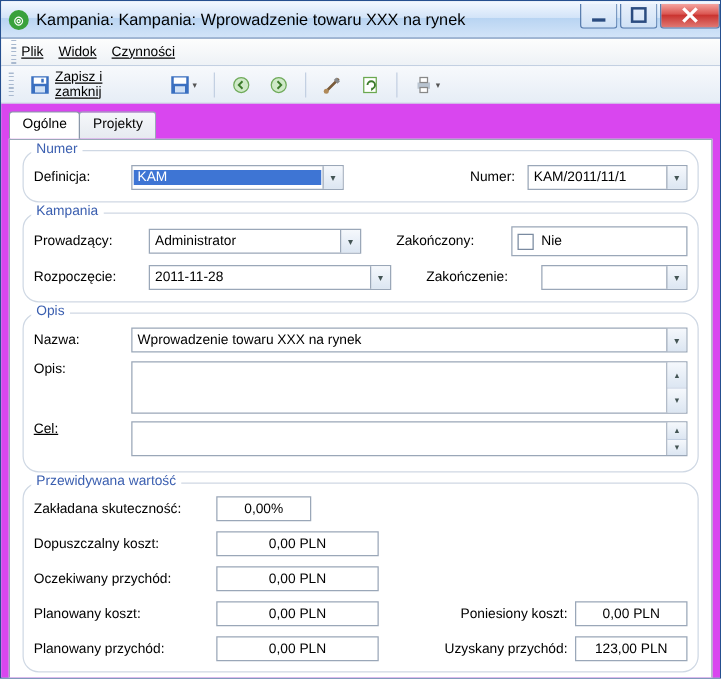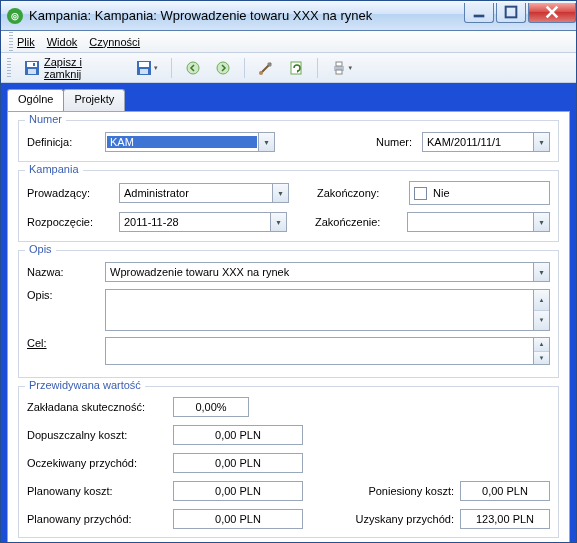--- a/index.html
+++ b/index.html
@@ -22,30 +22,30 @@
   
   .toolbar { height:30px; background: linear-gradient(#f7f9fc,#e6edf6); border-bottom:1px solid #c3d0e2; display:flex; align-items:center; padding: 0 6px; gap:4px; }
   .t-handle { width:4px; height:20px; background: repeating-linear-gradient(to bottom,#a9b9cf 0 1px,transparent 1px 3px); margin-right:4px;}
   .t-btn { height:22px; display:flex; align-items:center; padding:0 4px; border:1px solid transparent; border-radius:3px; cursor:default; }
   .t-btn span.lbl { margin-left:4px; text-decoration: underline; }
   .t-sep { width:1px; height:20px; background:#c3d0e2; margin:0 4px; }
   svg.ic { width:16px; height:16px; }
   .dd-arrow { font-size:7px; margin-left:2px; color:#555; }
 
   
-  .client { flex:1; background:#1d4ed8; padding: 4px 6px 3px 6px; overflow:hidden; }
+  .client { flex:1; background:#d946ef; padding: 4px 6px 3px 6px; overflow:hidden; }
 
   
   .tabs { display:flex; height:22px; margin-top:2px; }
   .tab { padding:3px 10px; border:1px solid #9aa7b8; background:linear-gradient(#f5f7fa,#e6eaf0); border-bottom:none; border-radius:3px 3px 0 0; margin-right:-1px; cursor:default;}
   .tab.active { background:#fff; position:relative; z-index:2; border-color:#8b98aa; }
   .tab-body { border:1px solid #9aa7b8; background:#fff; padding: 8px 10px; height: 448px; }
 
   
-  .group { border:1px solid #cfd8e4; border-radius:0; padding: 10px 8px 8px 8px; margin-bottom:8px; position:relative; }
+  .group { border:1px solid #cfd8e4; border-radius:13px; padding: 10px 8px 8px 8px; margin-bottom:8px; position:relative; }
   .group > .legend { position:absolute; top:-8px; left:6px; background:#fff; padding:0 4px; color:#3b5fb0; font-size:11px; }
 
   .row { display:flex; align-items:center; margin-bottom:6px; min-height:22px; }
   .row:last-child { margin-bottom:0; }
   .lbl { width: 78px; color:#000; }
   .lbl.w2 { width: 92px; }
   .lbl.right { width: 96px; padding-left:4px; }
 
   
   .combo, .text, .num { height:20px; border:1px solid #9aa7b8; background:#fff; display:flex; align-items:center; font-size:11px; }
@@ -200,21 +200,21 @@
           </div>
           <div class="gap"></div>
           <div class="lbl right">Zakończony:</div>
           <div class="chk-box">
             <div class="chk"></div>
             <span>Nie</span>
           </div>
         </div>
         <div class="row">
           <div class="lbl w2">Rozpoczęcie:</div>
-          <div class="combo" style="width:168px">
+          <div class="combo" style="width:194px">
             <div class="val">2011-11-28</div>
             <div class="btn">▾</div>
           </div>
           <div class="gap"></div>
           <div class="lbl right">Zakończenie:</div>
           <div class="combo flex1">
             <div class="val"></div>
             <div class="btn">▾</div>
           </div>
         </div>

